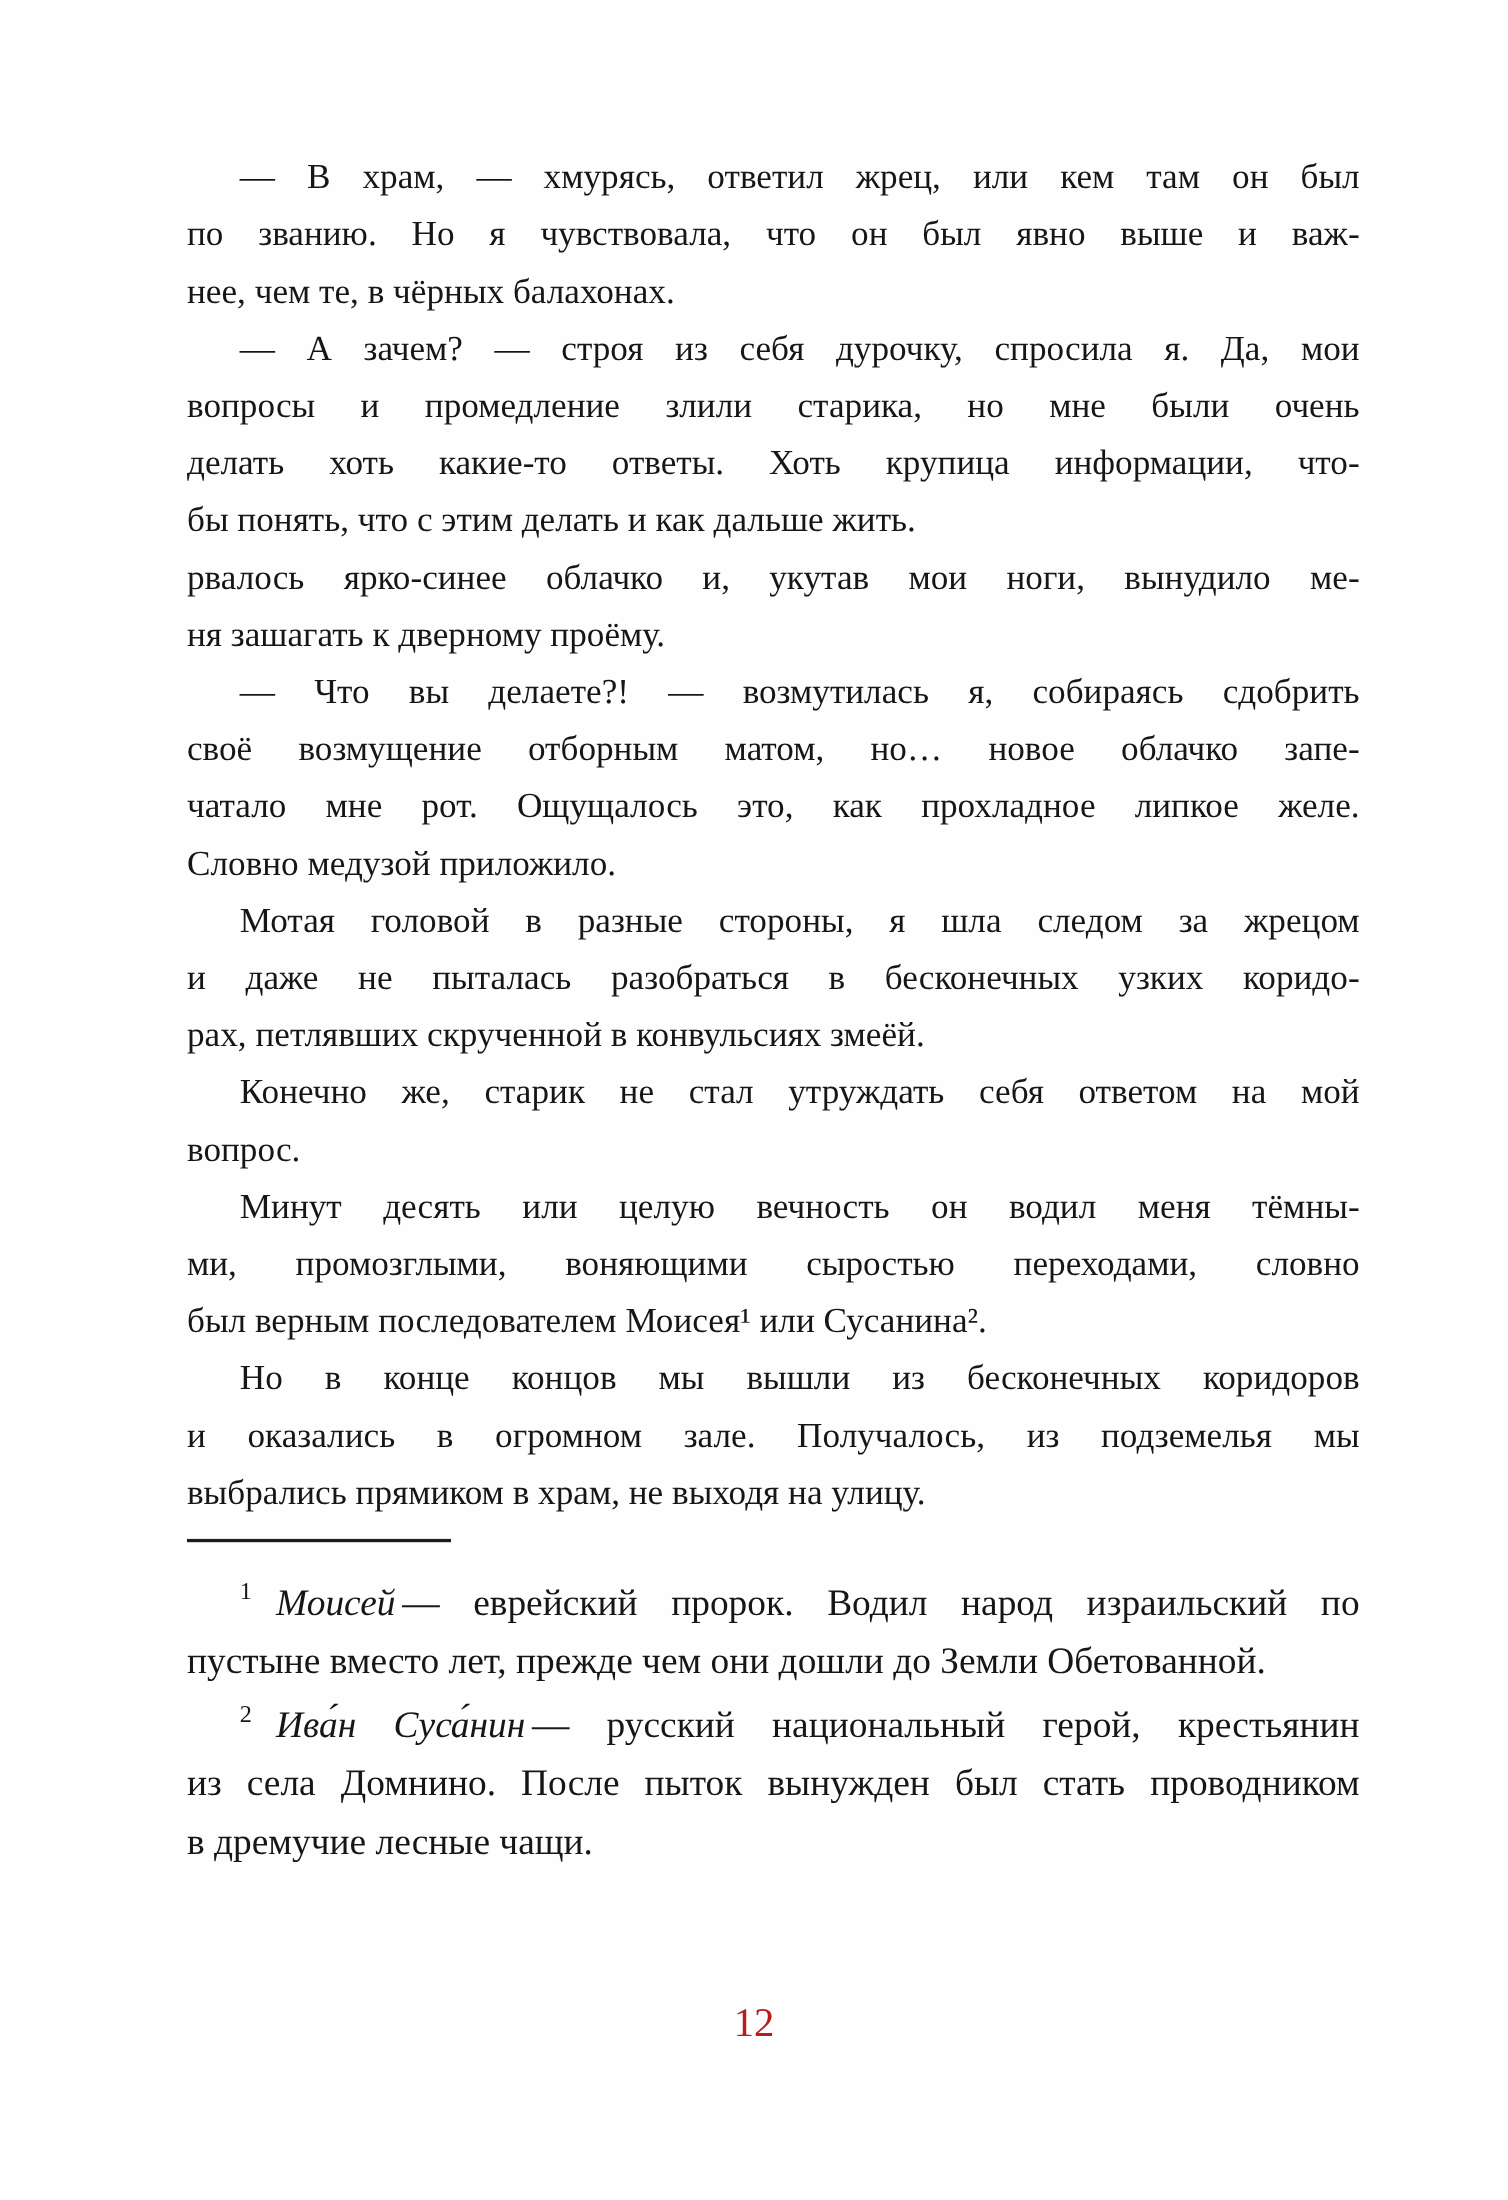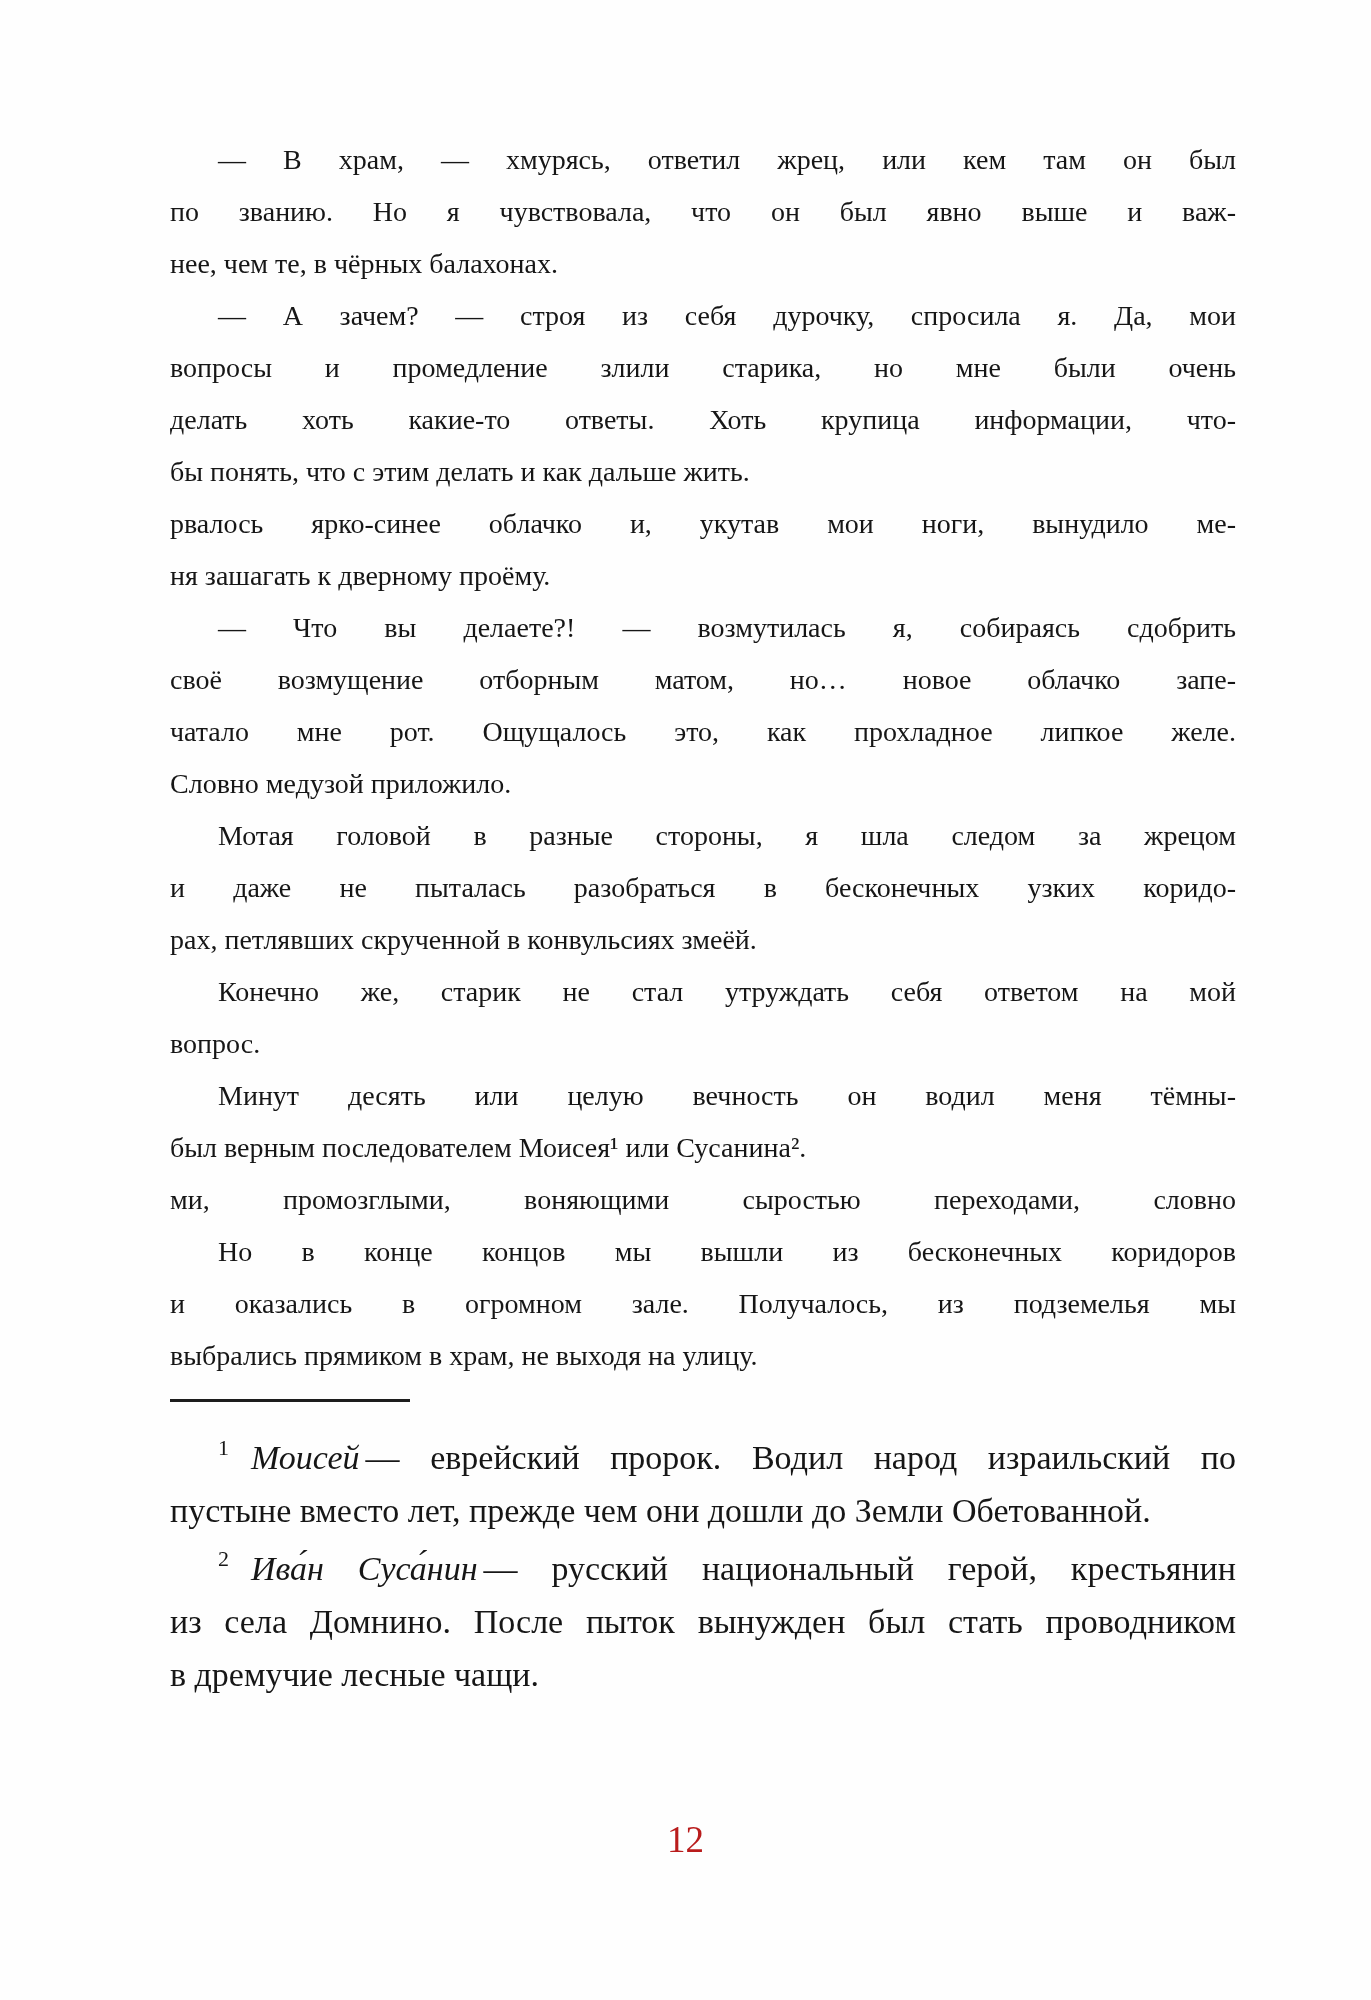--- a/index.html
+++ b/index.html
@@ -17,21 +17,21 @@
     color: #161616;
   }
   .text-block {
     position: absolute;
     left: 170px;
     top: 134px;
     width: 1066px;
   }
   .para { margin: 0; }
   .line {
-    font-size: 28px;
+    font-size: 32px;
     line-height: 52px;
     white-space: nowrap;
     overflow: hidden;
     text-align: left;
   }
   .line.justify {
     text-align: justify;
     text-align-last: justify;
   }
   .line.indent { padding-left: 48px; }
@@ -107,22 +107,22 @@
       <div class="line">рах, петлявших скрученной в конвульсиях змеёй.</div>
     </div>
 
     <div class="para">
       <div class="line justify indent">Конечно же, старик не стал утруждать себя ответом на мой</div>
       <div class="line">вопрос.</div>
     </div>
 
     <div class="para">
       <div class="line justify indent">Минут десять или целую вечность он водил меня тёмны-</div>
+      <div class="line justify">ми, промозглыми, воняющими сыростью переходами, словно</div>
       <div class="line">был верным последователем Моисея¹ или Сусанина².</div>
-      <div class="line justify">ми, промозглыми, воняющими сыростью переходами, словно</div>
     </div>
 
     <div class="para">
       <div class="line justify indent">Но в конце концов мы вышли из бесконечных коридоров</div>
       <div class="line justify">и оказались в огромном зале. Получалось, из подземелья мы</div>
       <div class="line">выбрались прямиком в храм, не выходя на улицу.</div>
     </div>
 
     <div class="footnote-rule"></div>
 

